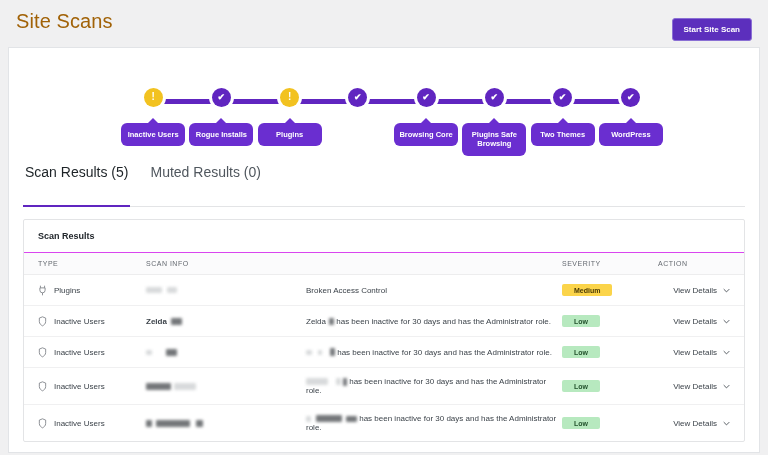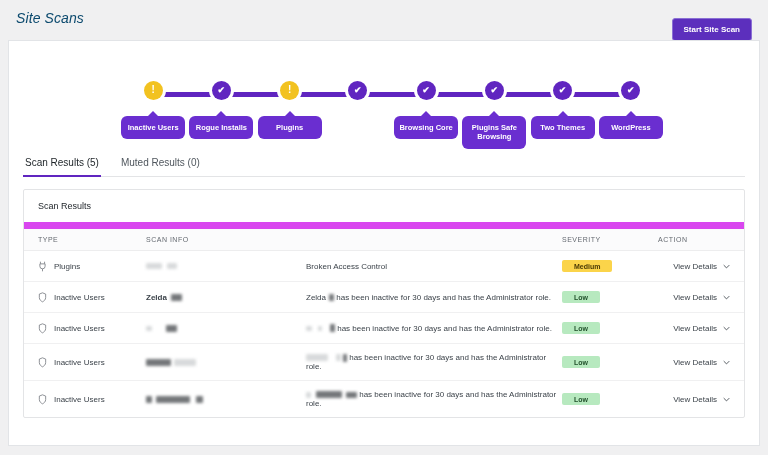--- a/index.html
+++ b/index.html
@@ -11,25 +11,24 @@
     overflow: hidden;
   }
 
   
   .page-header {
     position: relative;
     padding: 10px 16px 14px 16px;
     background: #f0f0f1;
   }
   .page-title {
-    font-size: 14px;
+    font-size: 20px;
     font-weight: 400;
-    color: #0c4a6e;
+    color: #a16207;
     letter-spacing: .1px;
-    font-style: italic;
   }
   .page-sub {
     margin-top: 5px;
     font-size: 8px;
     color: #646970;
   }
   .start-scan-btn {
     position: absolute;
     top: 18px; right: 16px;
     background: #5c2fbd;
@@ -130,45 +129,45 @@
   }
 
   
   .tabs {
     margin: 8px 14px 0 14px;
     border-bottom: 1px solid #e3e4e6;
     display: flex;
     gap: 18px;
   }
   .tab {
-    padding: 6px 2px 7px 2px;
-    font-size: 10px;
+    padding: 6px 2px 25px 2px;
+    font-size: 14px;
     color: #50575e;
     cursor: pointer;
     border-bottom: 2px solid transparent;
     margin-bottom: -1px;
   }
   .tab.active {
     color: #1d2327;
     border-bottom-color: #6025c0;
   }
 
   
   .results-card {
     margin: 12px 14px 0 14px;
     border: 1px solid #e3e4e6;
     border-radius: 2px;
     background: #fff;
   }
   .results-title {
     padding: 11px 14px;
     font-size: 9px;
-    font-weight: 400;
+    font-weight: 700;
     color: #23282d;
-    border-bottom: 7px solid #d946ef;
+    border-bottom: 1px solid #d946ef;
   }
 
   table.results { width: 100%; border-collapse: collapse; }
   table.results th {
     text-align: left;
     font-size: 7px;
     font-weight: 400;
     color: #646970;
     letter-spacing: .5px;
     padding: 7px 0;

